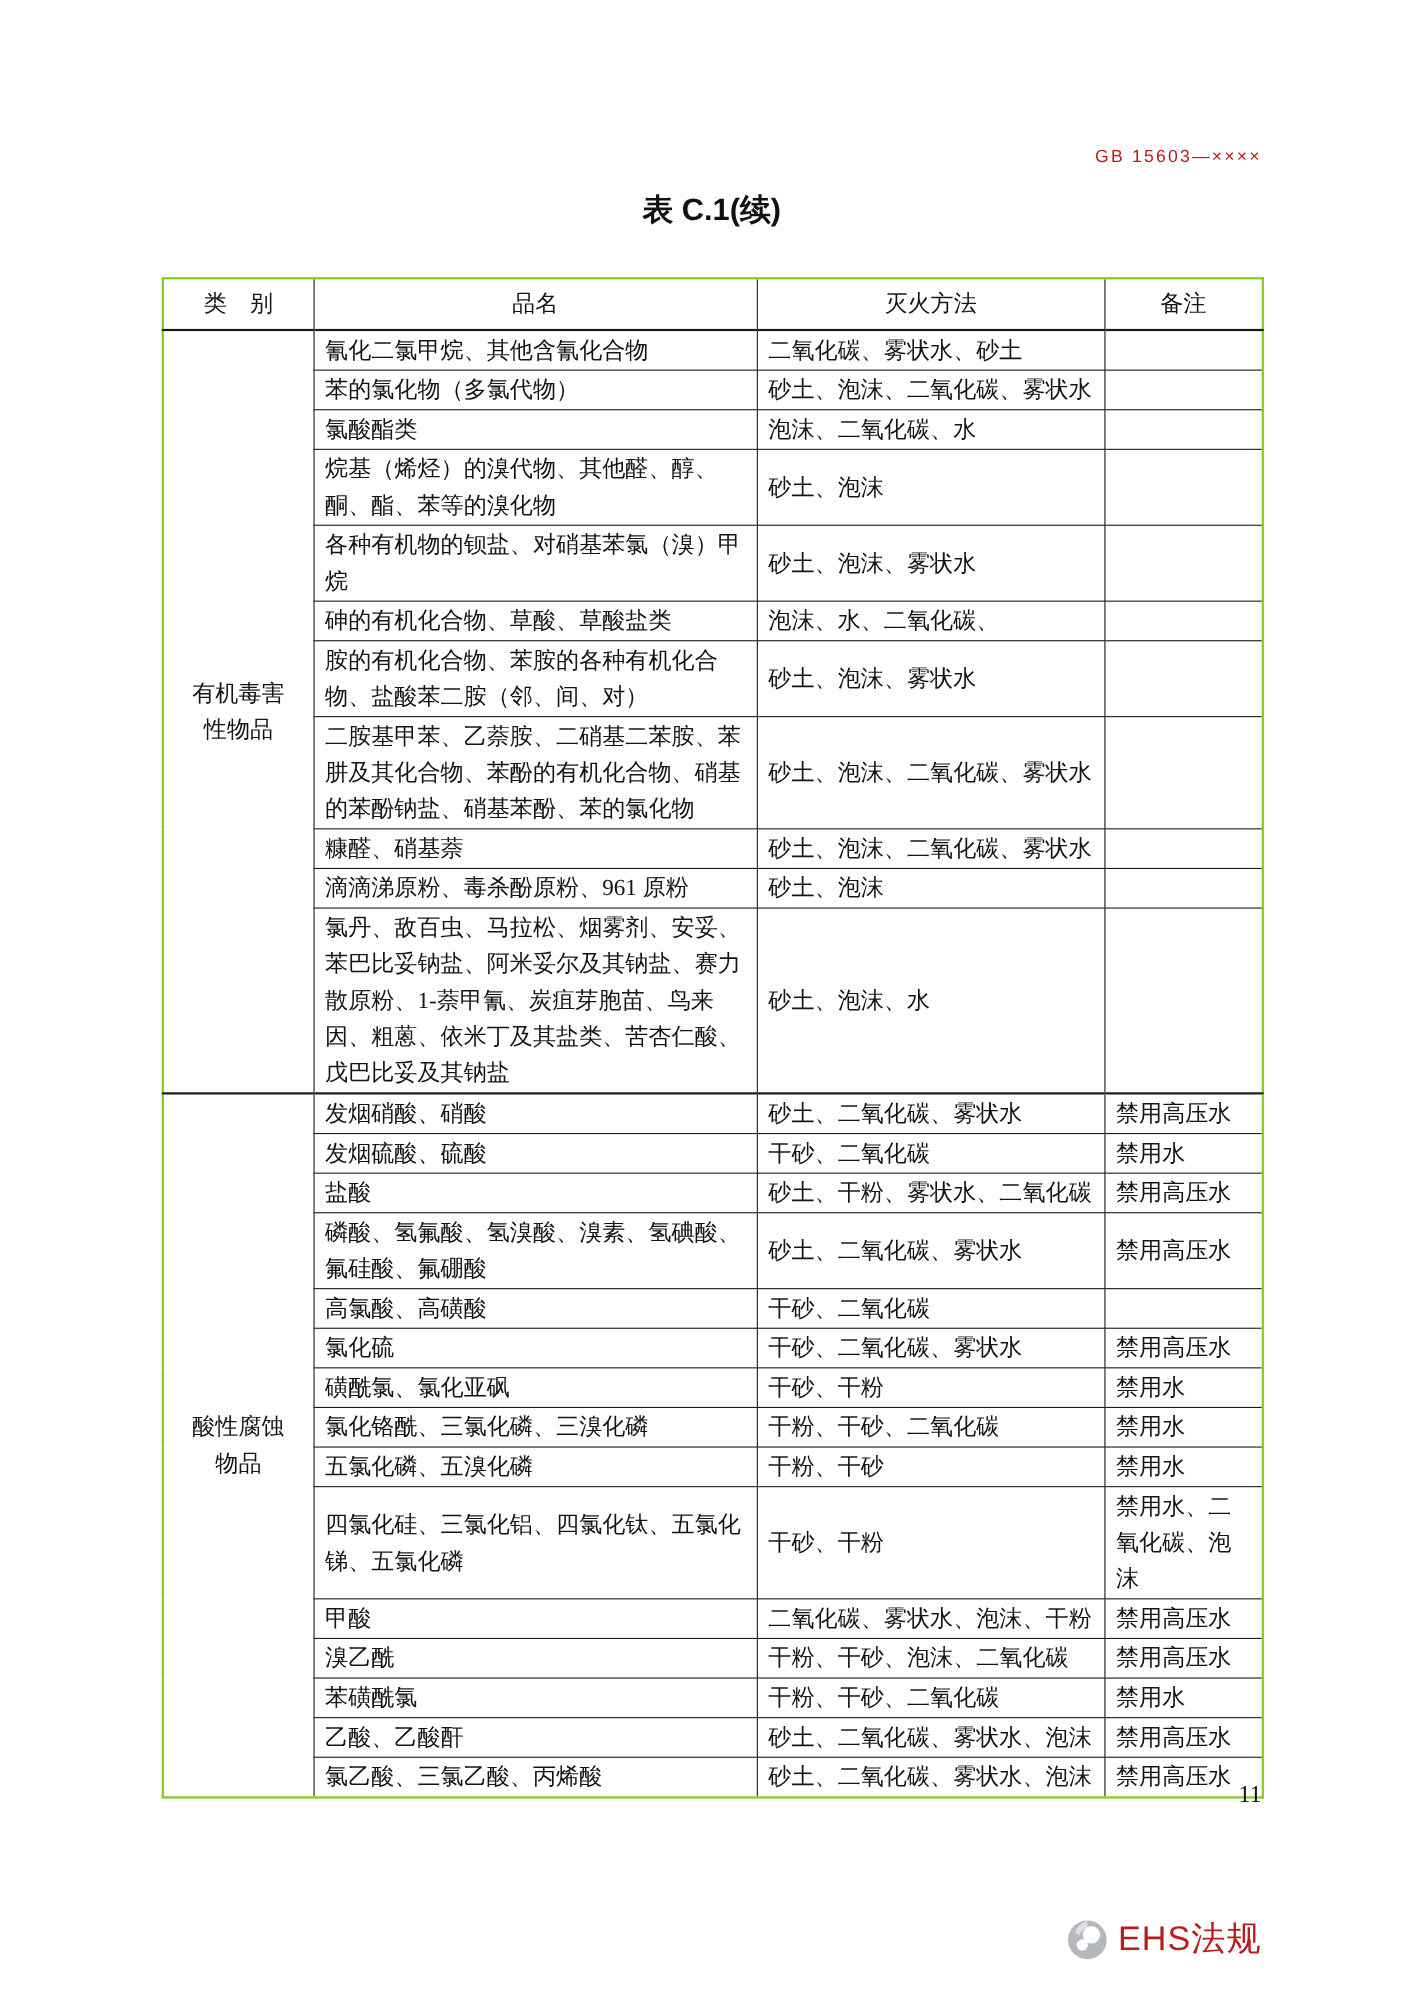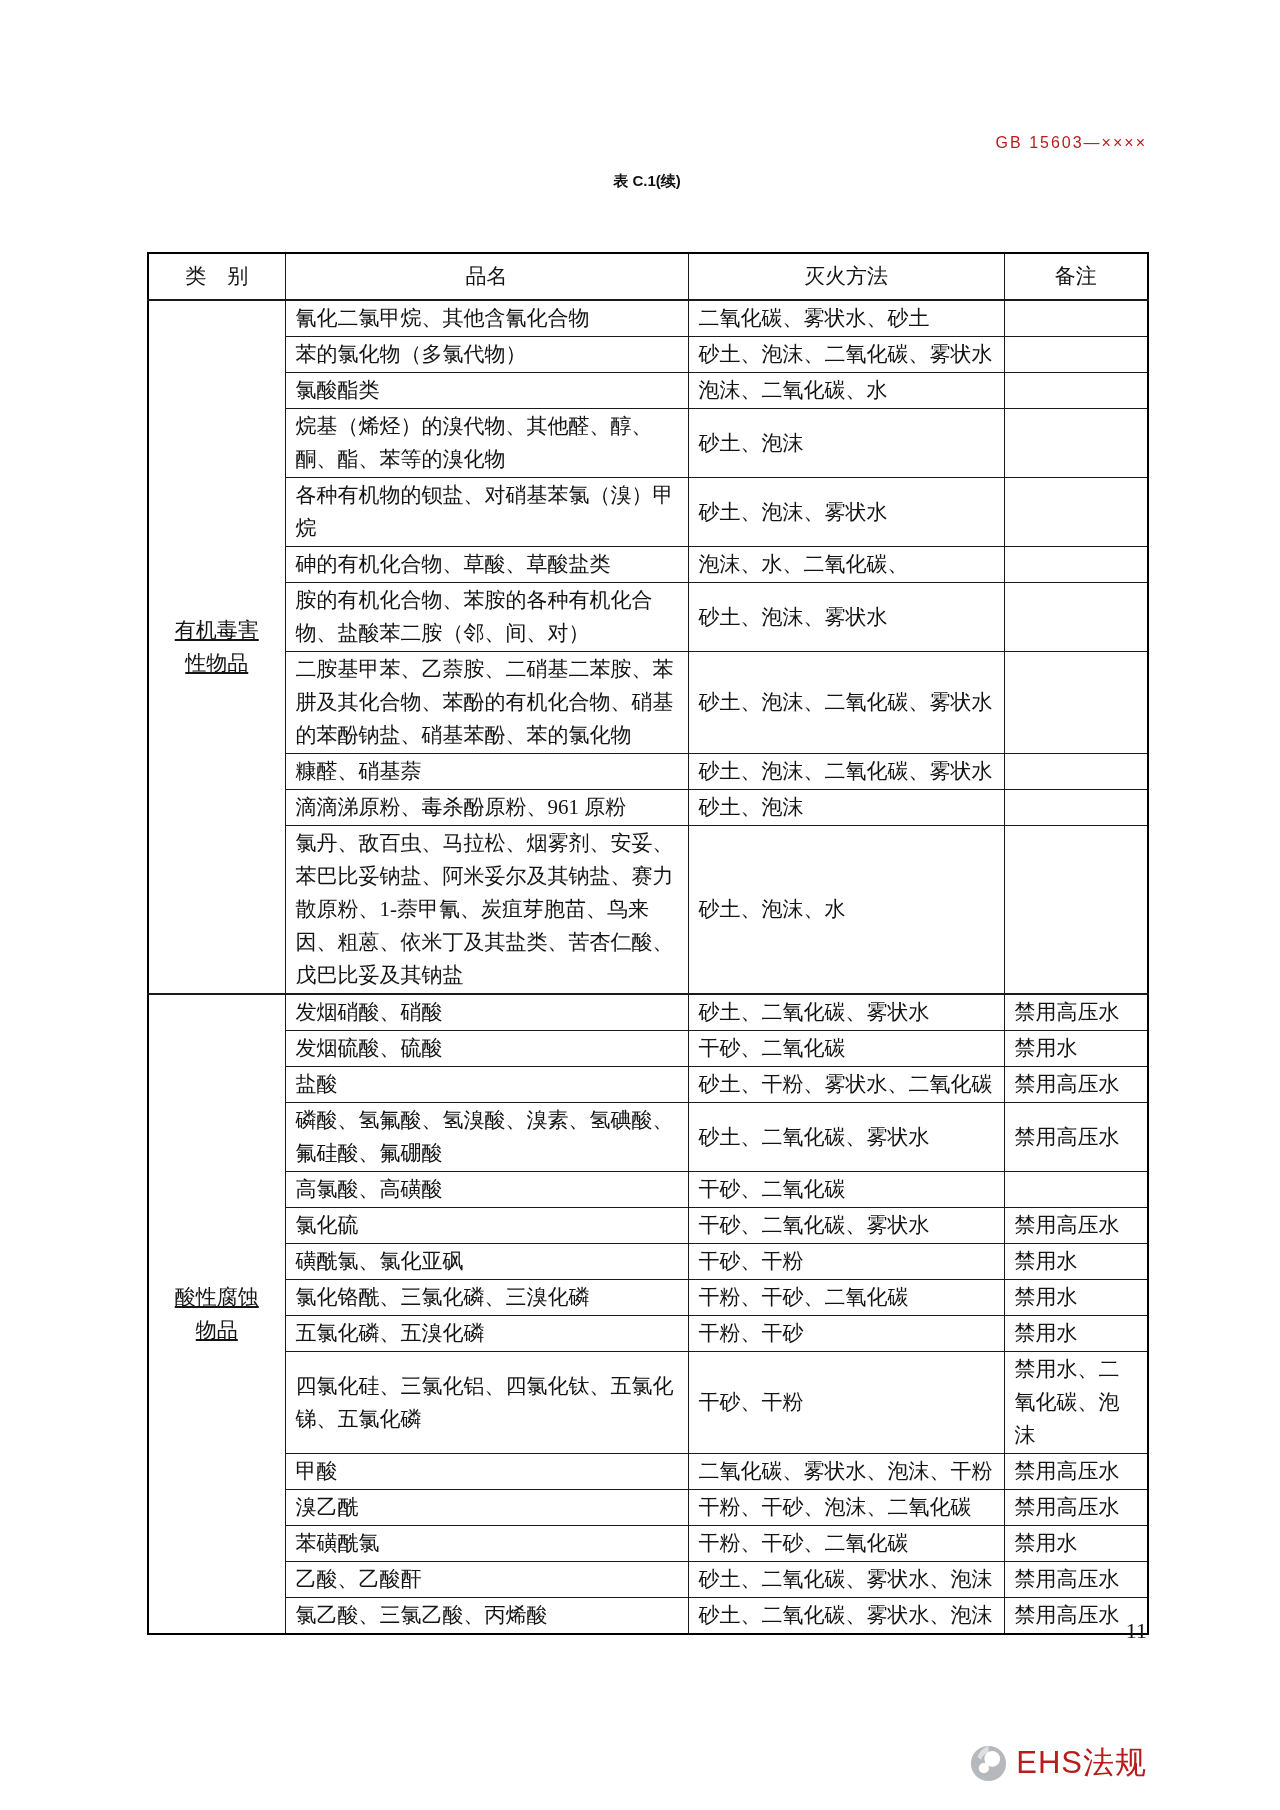--- a/index.html
+++ b/index.html
@@ -9,39 +9,39 @@
     overflow:hidden;
   }
   .gb-header{
     position:absolute;top:134px;right:133px;
     font-family:"Liberation Sans","DejaVu Sans",sans-serif;
     font-size:16px;letter-spacing:2px;color:#b91c1c;
   }
   .table-title{
     position:absolute;top:172px;left:147px;width:1000px;text-align:center;
     font-family:"Liberation Sans","DejaVu Sans",sans-serif;
-    font-weight:bold;font-size:15px;color:#111;
+    font-weight:bold;font-size:28px;color:#111;
   }
   table.hazmat{
     position:absolute;top:252px;left:147px;width:1000px;
     border-collapse:collapse;table-layout:fixed;
-    border:2px solid #000000;
+    border:2px solid #84cc16;
   }
   table.hazmat th, table.hazmat td{
     border:1px solid #1a1a1a;
     font-size:21px;line-height:33px;
     padding:1px 10px;
     font-weight:normal;
     vertical-align:middle;
     word-break:break-all;
   }
   table.hazmat thead th{height:43px;text-align:center;}
   th.h-name{text-align:left;}
   td.cell-category{
-    text-align:center;white-space:pre-line;padding:1px 4px;text-decoration:underline;
+    text-align:center;white-space:pre-line;padding:1px 4px;
   }
   td.cell-name{text-align:left;}
   td.cell-method{text-align:left;vertical-align:top;}
   td.cell-note{text-align:left;padding:1px 4px;vertical-align:top;}
   tr.section-start td{border-top:2px solid #1a1a1a;}
   .page-number{
     position:absolute;top:1618px;left:147px;width:1000px;text-align:right;
     font-size:22px;color:#111;
   }
   .watermark{

